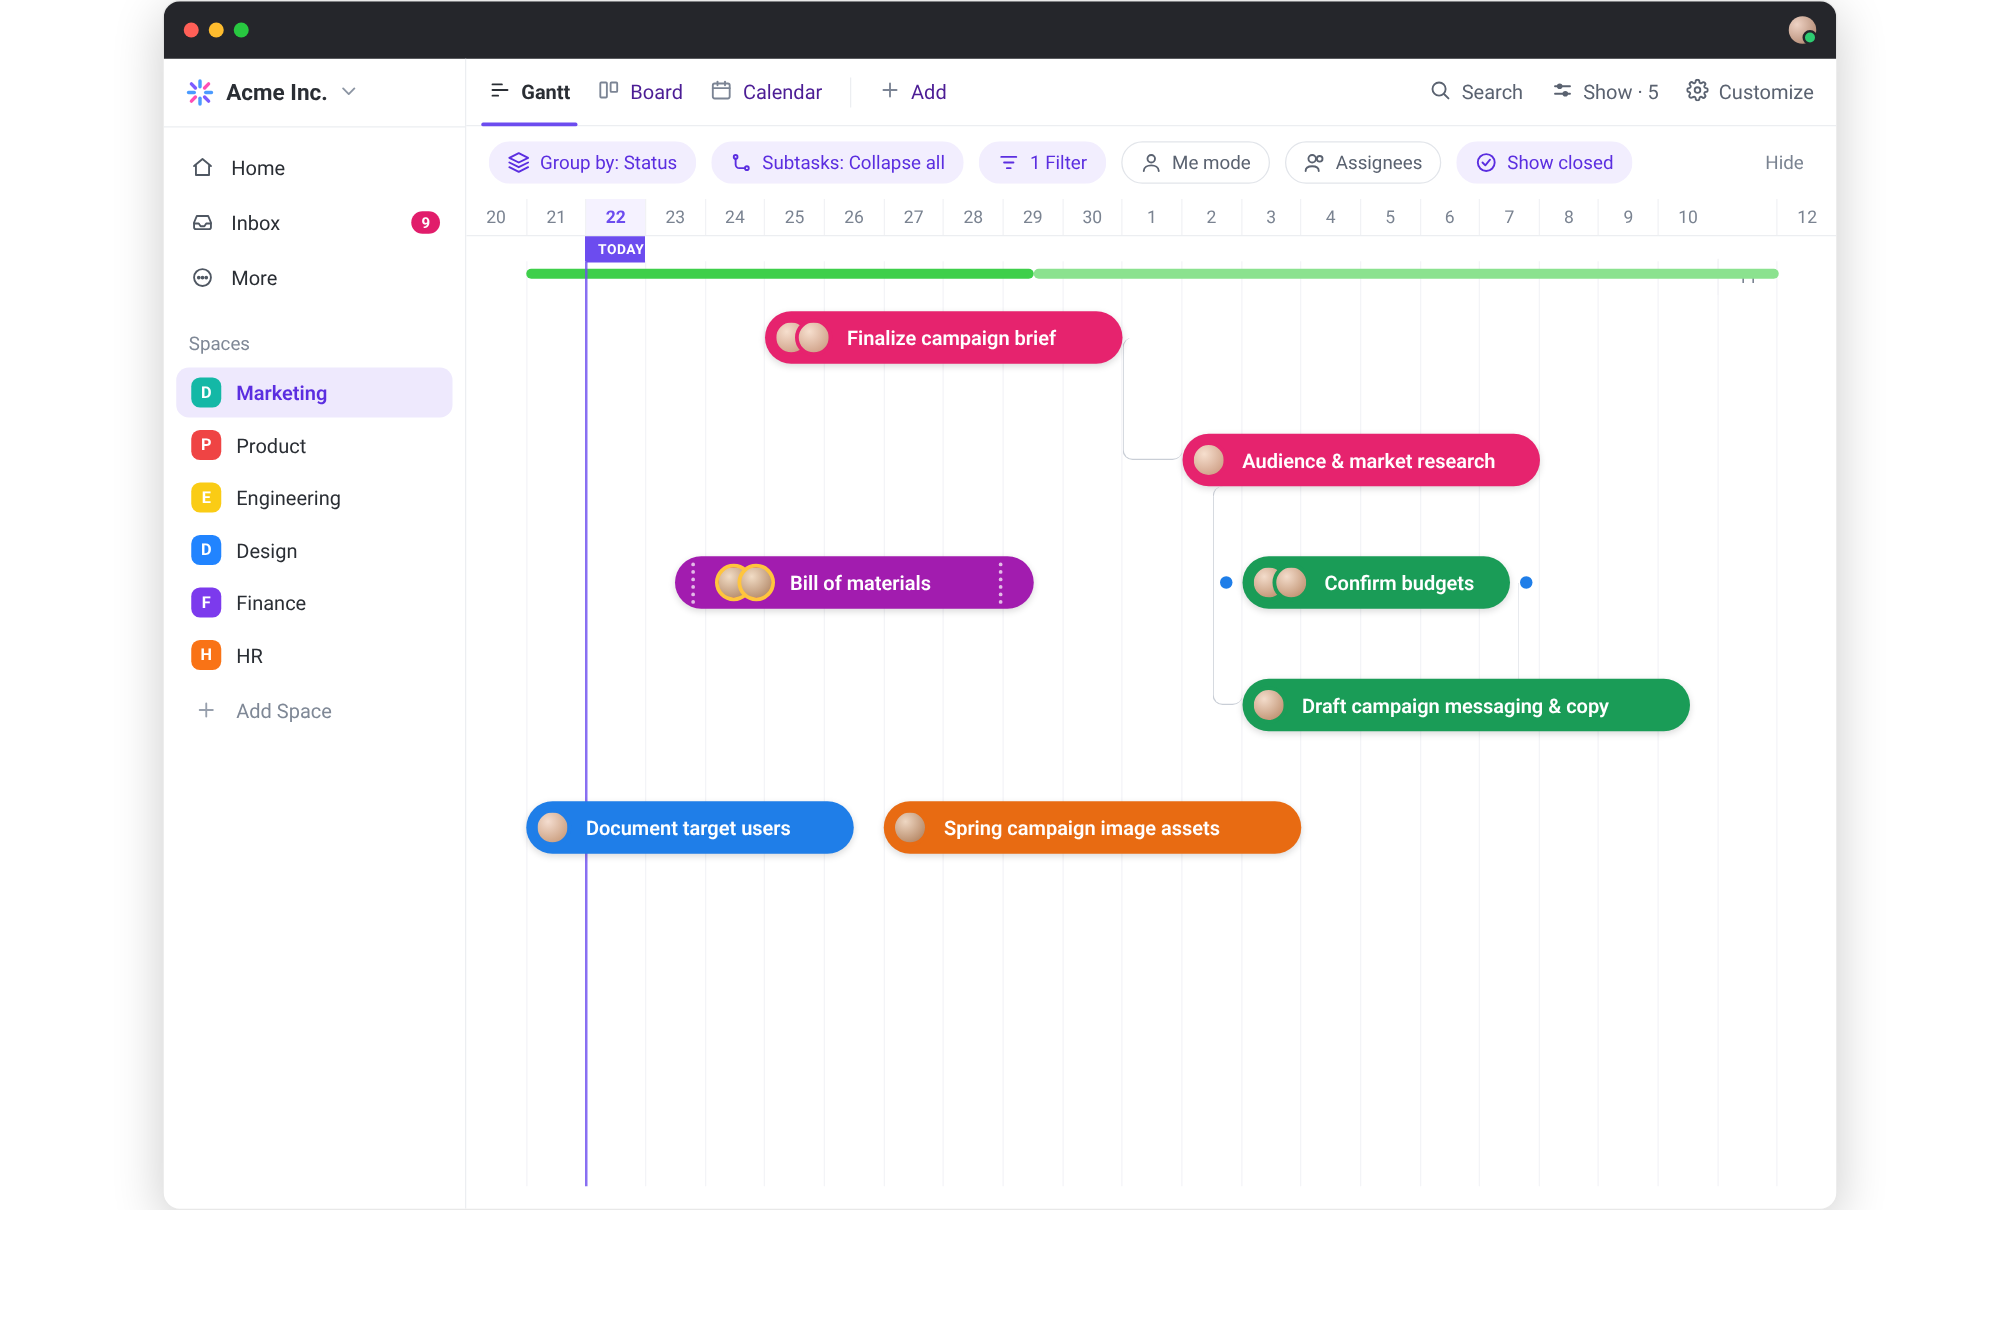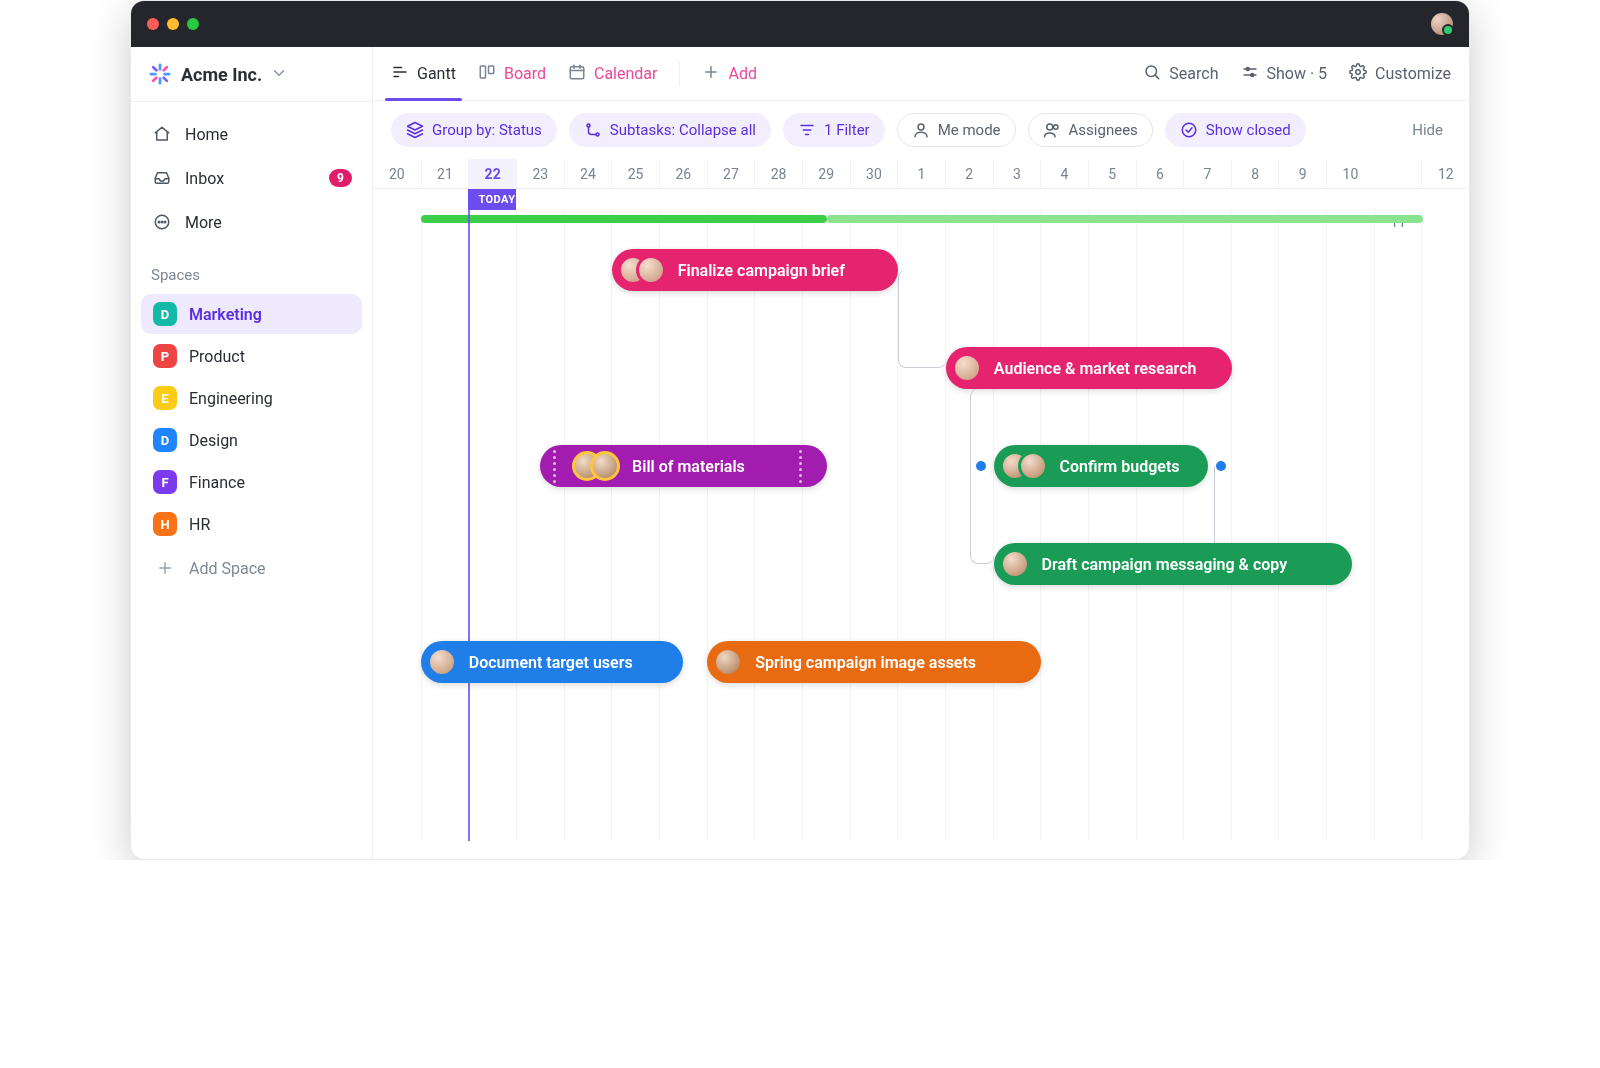--- a/index.html
+++ b/index.html
@@ -1,17 +1,17 @@
 <!DOCTYPE html>
 <html><head>
 <meta charset="utf-8">
 <style>
   * { box-sizing: border-box; margin: 0; padding: 0; }
   body { font-family: -apple-system, BlinkMacSystemFont, "Segoe UI", Roboto, Helvetica, Arial, sans-serif; background: #fff; color: #2a2e34; }
-  .window { width: 1340px; height: 860px; border-radius: 14px; overflow: hidden; box-shadow: 0 10px 40px rgba(0,0,0,0.2); border: 1px solid #e8e8e8; background:#fff; margin: 0 auto; position:relative;}
+  .window { width: 1340px; height: 968px; border-radius: 14px; overflow: hidden; box-shadow: 0 10px 40px rgba(0,0,0,0.2); border: 1px solid #e8e8e8; background:#fff; margin: 0 auto; position:relative;}
   .titlebar { height: 46px; background: #25262b; display:flex; align-items:center; padding: 0 16px; justify-content:space-between;}
   .traffic { display:flex; gap:8px; }
   .dot { width:12px; height:12px; border-radius:50%; }
   .dot.red{background:#ff5f57;} .dot.yellow{background:#febc2e;} .dot.green{background:#28c840;}
   .titlebar .avatar { width:22px; height:22px; border-radius:50%; background: radial-gradient(circle at 30% 30%, #eed2c4, #a77b63); position:relative;}
   .titlebar .avatar::after{content:"";position:absolute;right:-1px;bottom:-1px;width:8px;height:8px;border-radius:50%;background:#2ecc71;border:2px solid #25262b;}
   .body { display:flex; height: calc(100% - 46px); }
   
   .sidebar { width: 242px; border-right:1px solid #eceef1; display:flex; flex-direction:column; }
   .ws { display:flex; align-items:center; gap:10px; padding: 16px 18px; font-weight:700; font-size:18px; color:#2a2e34; cursor:pointer; border-bottom:1px solid #eceef1;}
@@ -24,22 +24,22 @@
   .badge{ margin-left:auto; background:#e11d6b; color:#fff; font-size:12px; font-weight:700; padding:2px 8px; border-radius:999px;}
   .spaces-hdr{ padding: 18px 20px 8px; color:#7f8896; font-size:15px;}
   .space { display:flex; align-items:center; gap:12px; height:40px; padding:0 12px; margin:2px 10px; border-radius:10px; font-size:16px; cursor:pointer;}
   .space.active{ background:#eee9fd; color:#5b2ee0; font-weight:600;}
   .space .sq{ width:24px;height:24px;border-radius:7px; display:flex;align-items:center;justify-content:center;color:#fff;font-weight:700;font-size:13px;}
   .add-space{ color:#7f8896;}
   .add-space .sq{ background:transparent;color:#98a0ad;}
   
   .main { flex:1; display:flex; flex-direction:column; min-width:0;}
   .tabs { height:54px; display:flex; align-items:center; padding:0 18px; border-bottom:1px solid #eceef1; gap:22px;}
-  .tab{ display:flex;align-items:center;gap:8px;color:#ec4899;font-size:16px;cursor:pointer; height:100%; position:relative;}
-  .tab.active{ color:#2a2e34; font-weight:400;}
+  .tab{ display:flex;align-items:center;gap:8px;color:#4c1d95;font-size:16px;cursor:pointer; height:100%; position:relative;}
+  .tab.active{ color:#2a2e34; font-weight:700;}
   .tab.active::after{content:"";position:absolute;left:-6px;right:-6px;bottom:-1px;height:3px;background:#6c4cef;border-radius:2px;}
   .tab .ic{color:#7b8494;}
   .tab.active .ic{color:#2a2e34;}
   .tabs .spacer{flex:1}
   .rtool{ display:flex;align-items:center;gap:8px;color:#5a6270;font-size:16px;cursor:pointer;}
   .rtgroup{display:flex;align-items:center;gap:22px;}
   
   .filters{ display:flex;align-items:center; gap:12px; padding:12px 18px; }
   .chip{ display:inline-flex;align-items:center;gap:8px;height:34px;padding:0 14px;border-radius:999px; font-size:15px; border:1px solid transparent; cursor:pointer; white-space:nowrap;}
   .chip.lav{ background:#f2eefe; color:#5b2ee0; }

